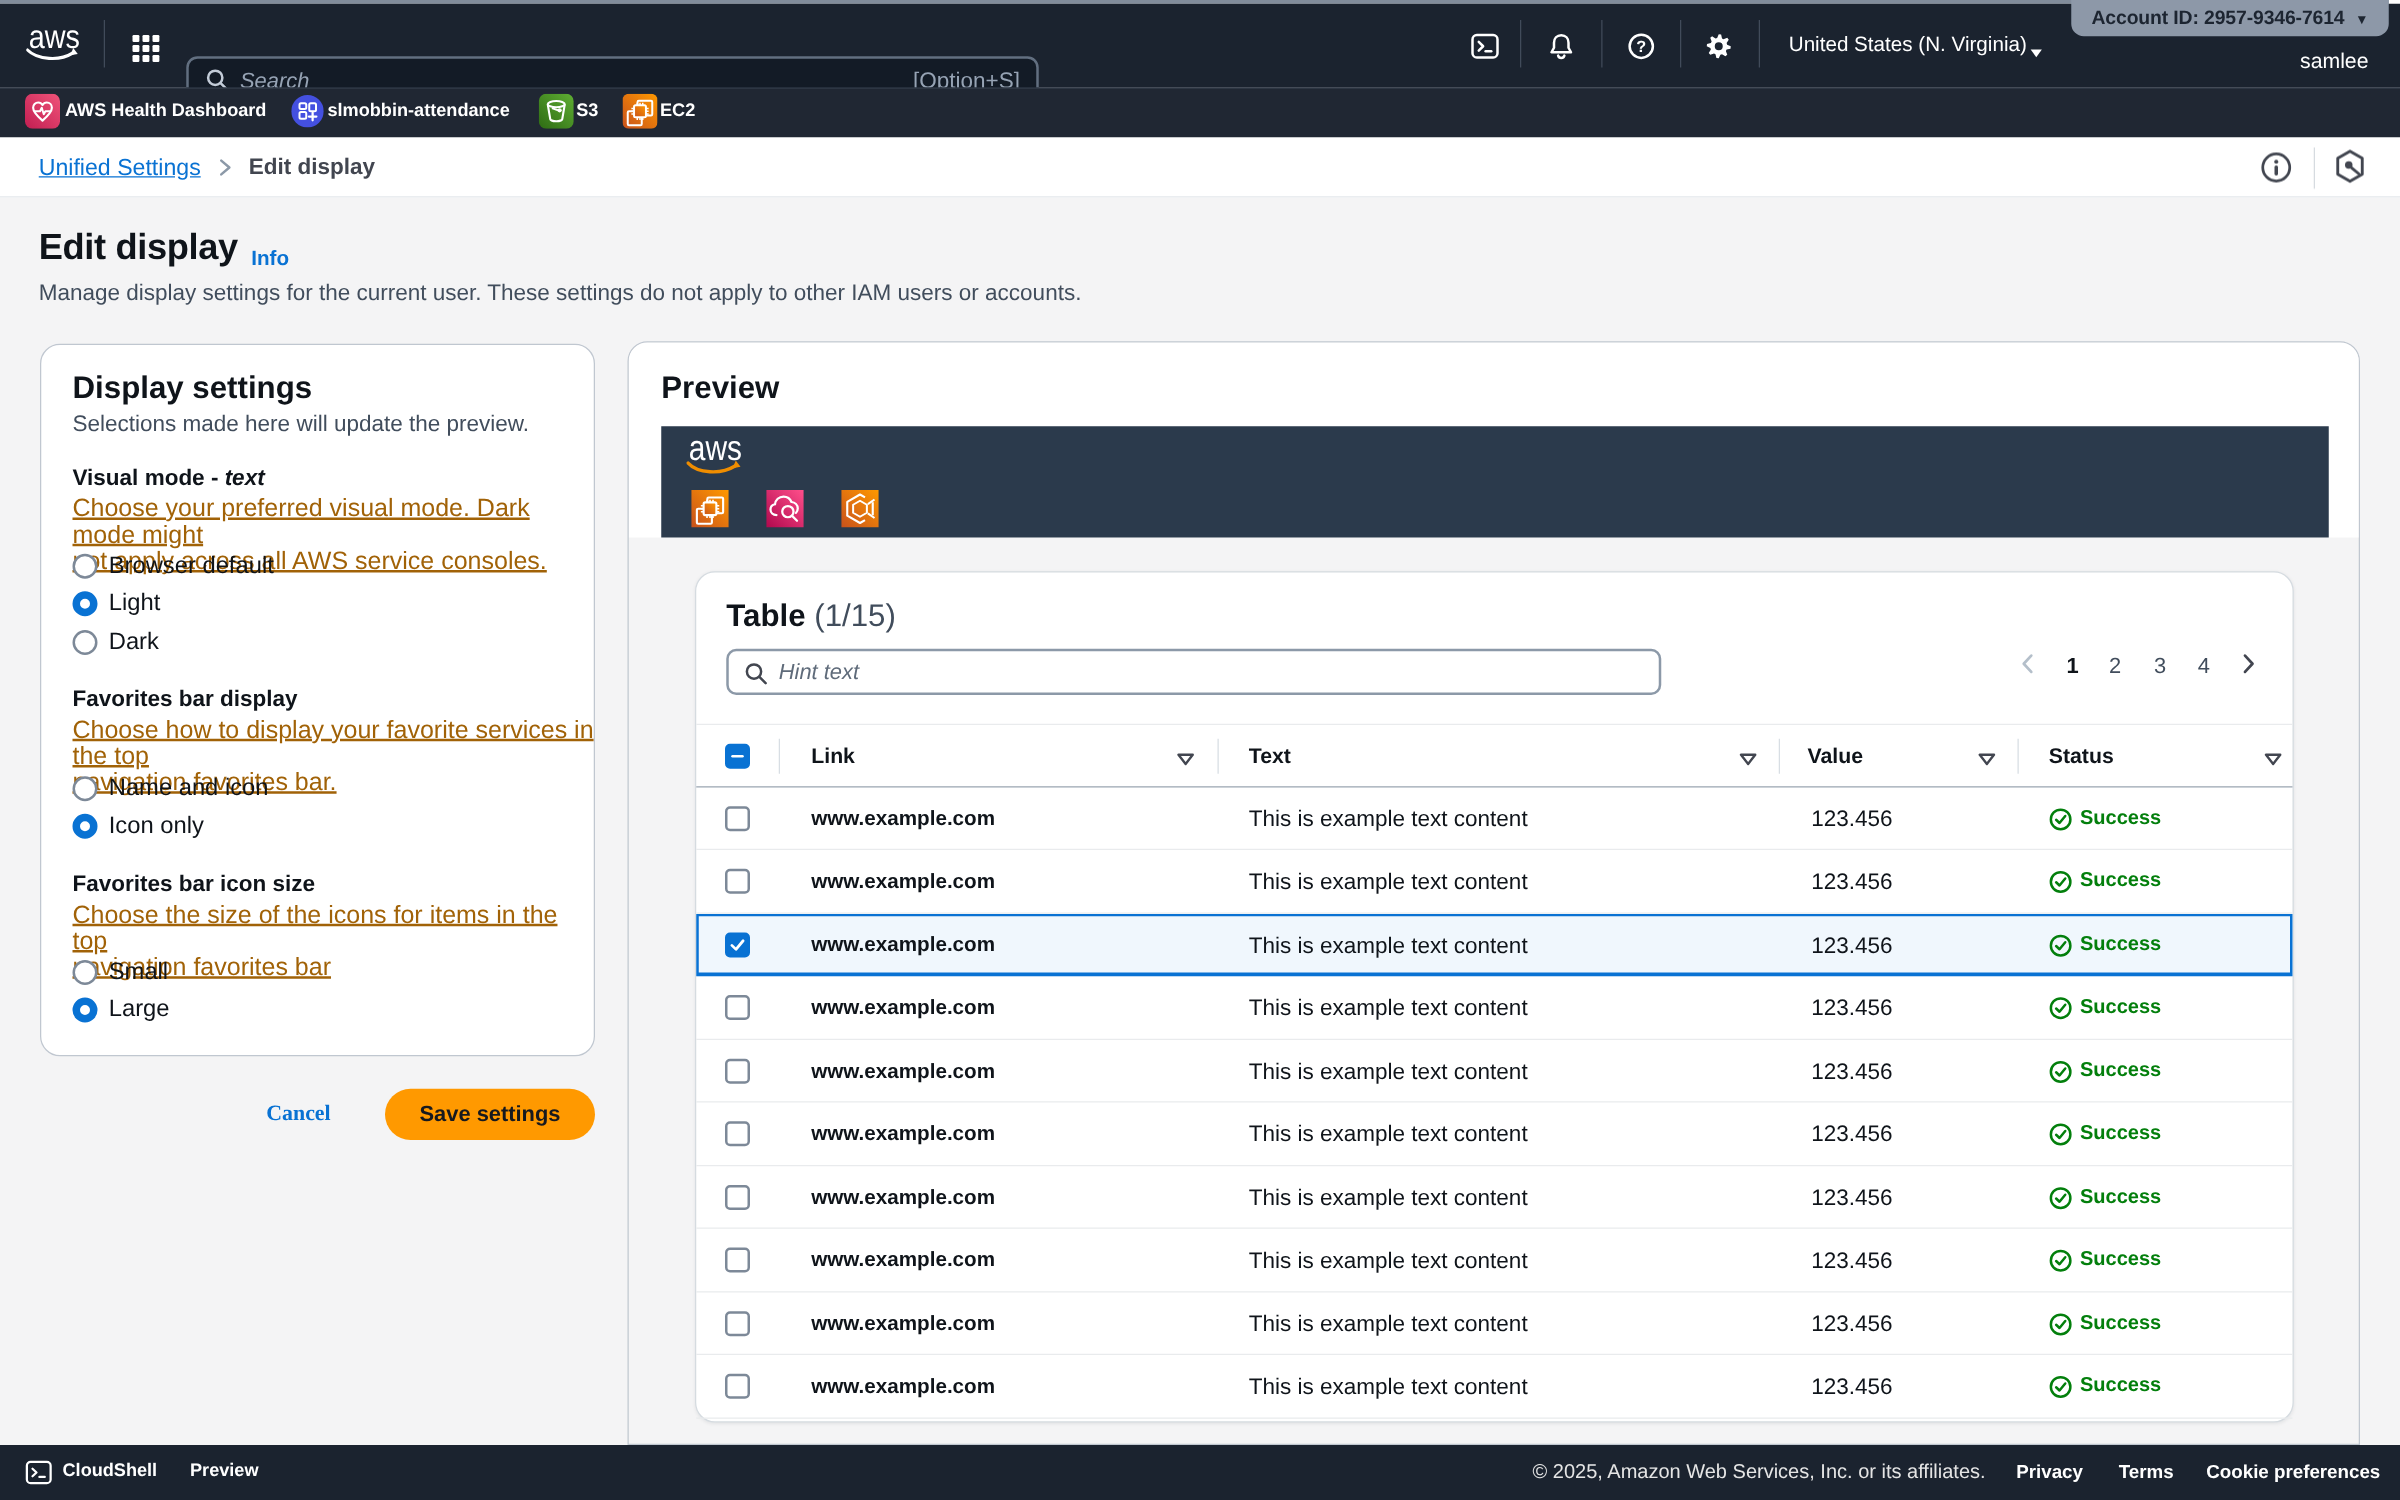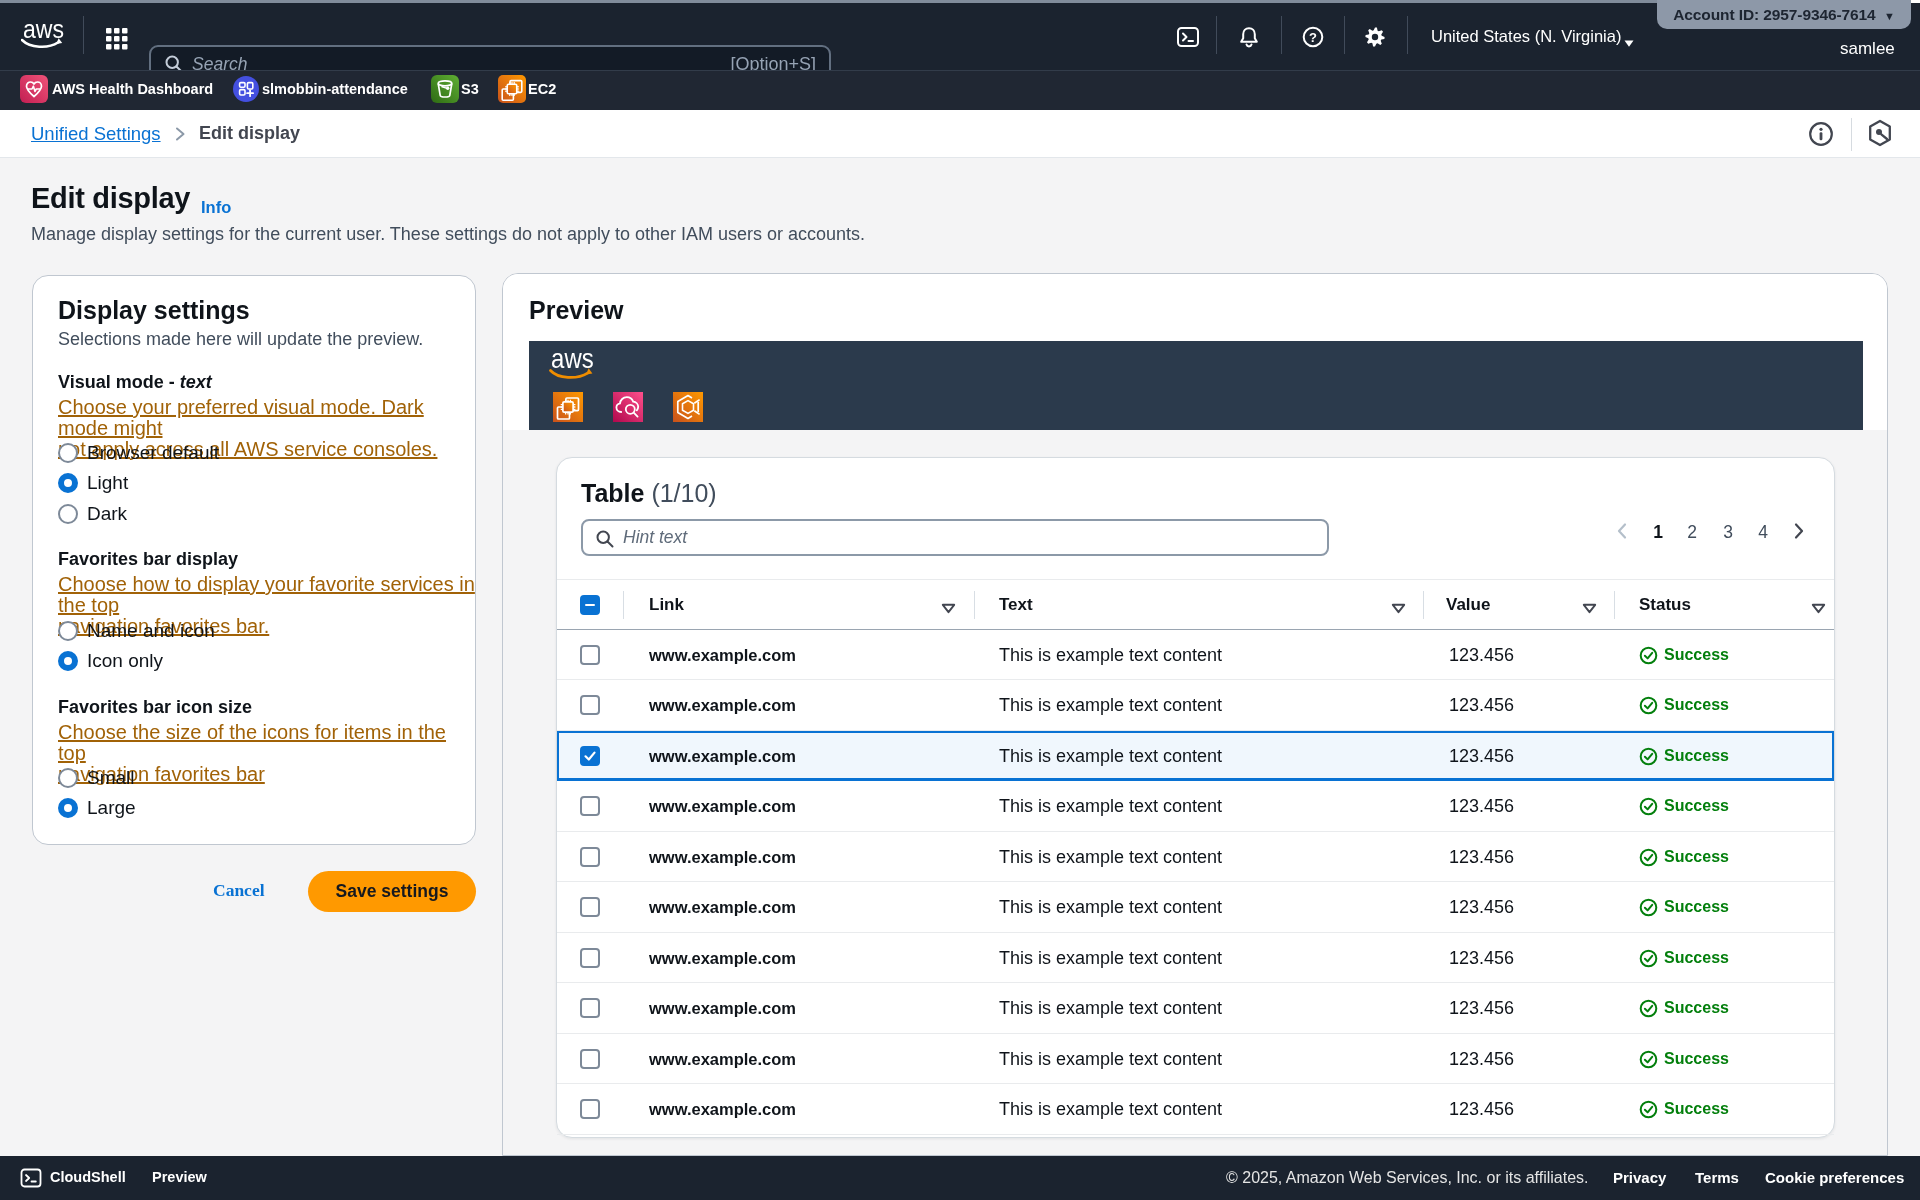--- a/index.html
+++ b/index.html
@@ -283,21 +283,21 @@
           <rect width="30" height="30" fill="url(#go3)"></rect>
           <path d="M19,5.9 L15,3.6 L4.8,9.5 L4.8,20.5 L15,26.4 L19,24.1" fill="none" stroke="#fff" stroke-width="1.7" stroke-linejoin="round"></path>
           <path d="M25.2,9.8 L25.2,20.2" fill="none" stroke="#fff" stroke-width="1.7"></path>
           <path d="M15,8.6 L20.5,11.8 L20.5,18.2 L15,21.4 L9.5,18.2 L9.5,11.8 Z" fill="none" stroke="#fff" stroke-width="1.6" stroke-linejoin="round"></path>
           <line x1="21.3" y1="11.3" x2="26.6" y2="7.6" stroke="#fff" stroke-width="1.7"></line>
           <line x1="21.3" y1="18.7" x2="26.6" y2="22.4" stroke="#fff" stroke-width="1.7"></line>
         </svg></span>
   </div>
 </div>
 <div id="tcard">
-  <h3>Table <span>(1/10)</span></h3>
+  <h3>Table <span>(1/15)</span></h3>
   <div id="hint">
       <span class="abs" style="left:12px;top:8px"><svg width="20" height="20" viewBox="0 0 20 20" style="">
           <circle cx="8.2" cy="8.2" r="5.7" fill="none" stroke="#424650" stroke-width="2"></circle>
           <line x1="12.5" y1="12.5" x2="17.5" y2="17.5" stroke="#424650" stroke-width="2" stroke-linecap="round"></line>
         </svg></span>
       <span class="ph">Hint text</span>
     </div>
   <div id="pager">
     <span style="left:1048px"><svg width="14" height="18" viewBox="0 0 14 18" style="">
           <polyline points="10,2.5 4,9 10,15.5" fill="none" stroke="#b4bfca" stroke-width="2.2" stroke-linecap="round" stroke-linejoin="round"></polyline>

